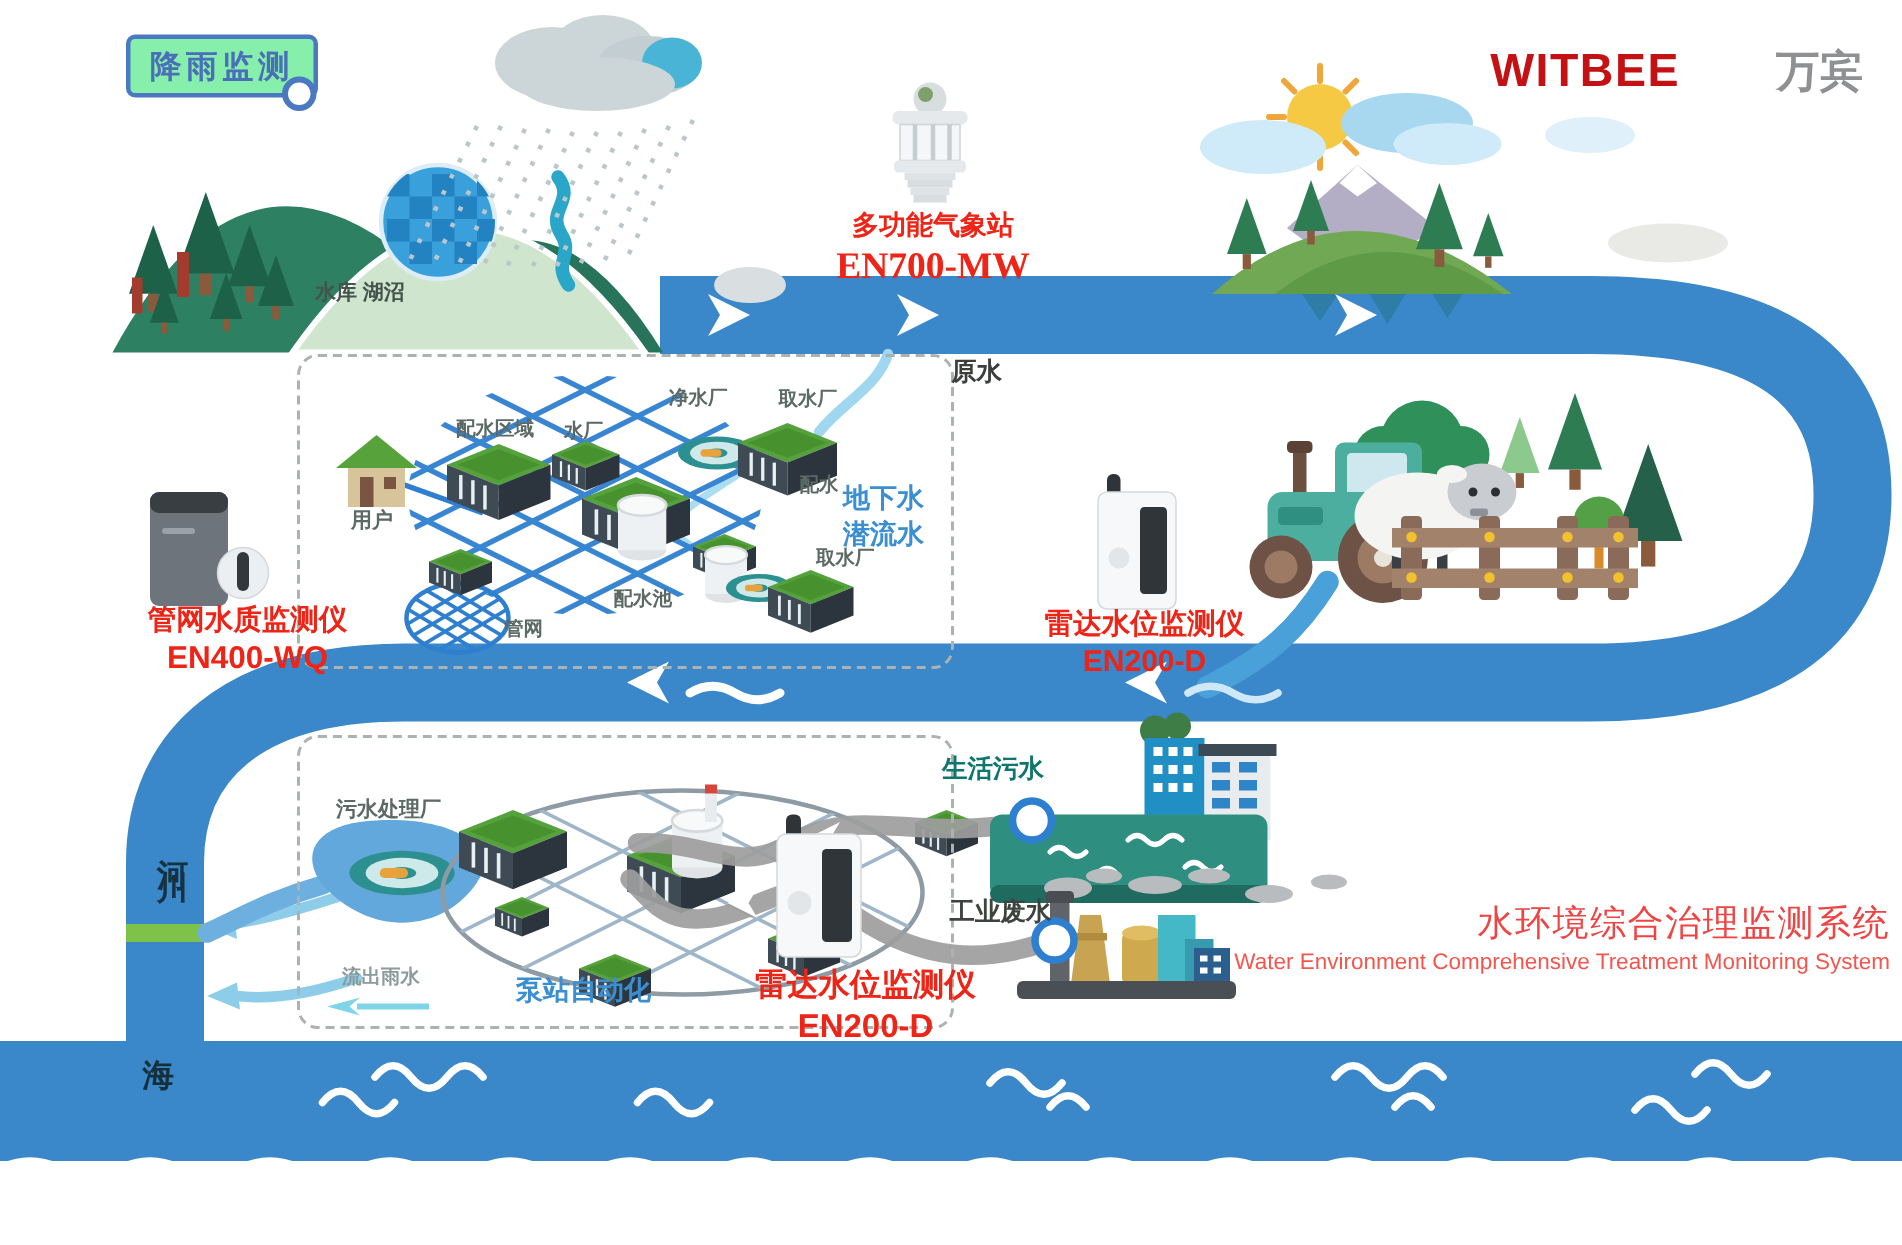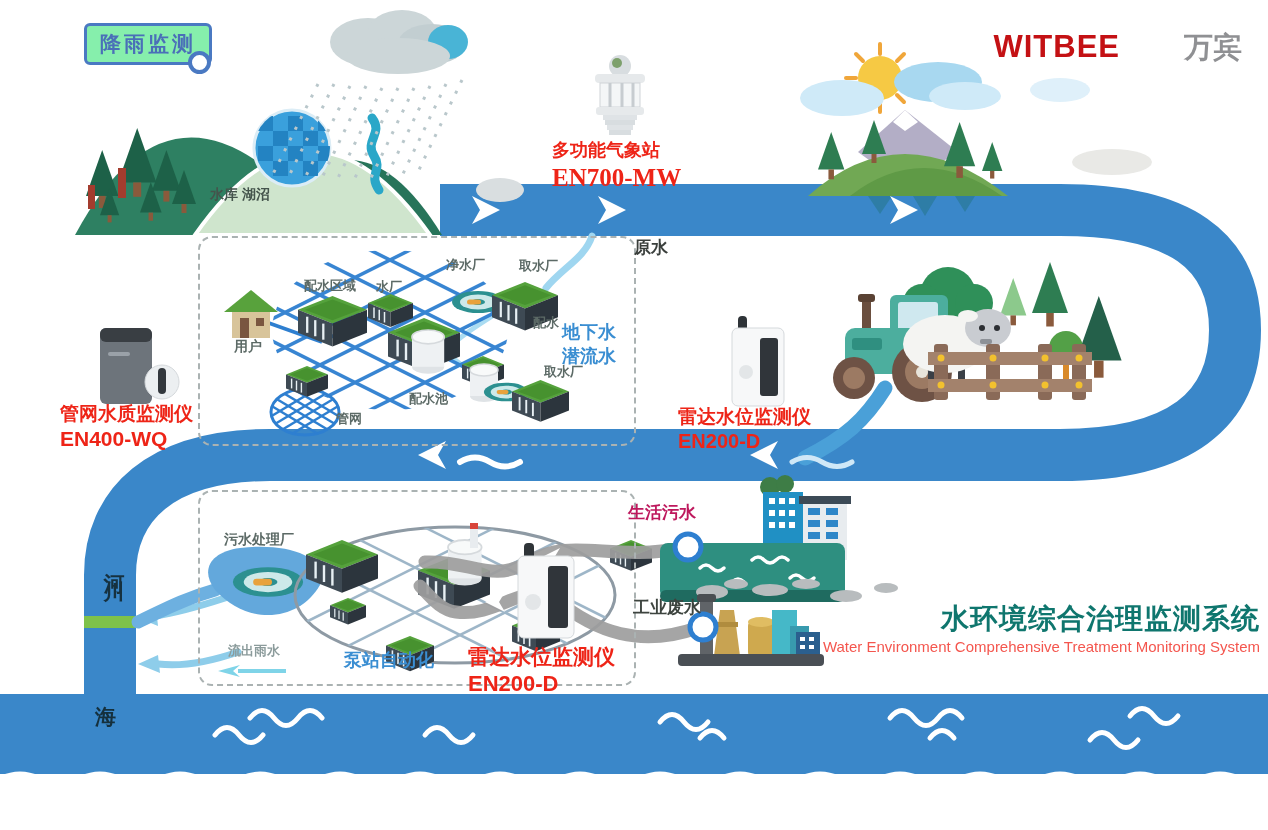--- a/index.html
+++ b/index.html
@@ -14,49 +14,49 @@
   .badge{left:84px;top:23px;padding:4px 13px;border:3px solid #4a79c2;border-radius:6px;
          color:#4a6fb8;font-size:21px;font-weight:700;letter-spacing:3px;background:#86efac;}
   .badge-dot{position:absolute;left:188px;top:51px;width:15px;height:15px;border:4px solid #4a79c2;
              border-radius:50%;background:#fff;z-index:4;}
   .reservoir{left:210px;top:186px;font-size:14px;font-weight:700;color:#44544c;}
   
   .logo{right:26px;top:28px;display:flex;align-items:baseline;gap:24px;}
   .logo-en{font-size:31px;font-weight:900;color:#c41114;letter-spacing:1px;}
   .logo-cn{font-size:29px;font-weight:700;color:#8f9093;margin-left:40px;}
   
-  .devlbl{color:#ee2417;text-align:left;font-weight:700;line-height:1.25;}
+  .devlbl{color:#ee2417;text-align:center;font-weight:700;line-height:1.25;}
   .ws-lbl{left:552px;top:139px;width:140px;font-size:18px;}
   .ws-lbl .model{font-size:25px;font-family:Liberation Serif, serif;}
   .wq-lbl{left:60px;top:402px;width:210px;font-size:19px;}
   .wq-lbl .model{font-size:21px;}
   .r1-lbl{left:678px;top:405px;width:170px;font-size:19px;}
   .r1-lbl .model{font-size:20px;}
   .r2-lbl{left:468px;top:644px;width:218px;font-size:21px;}
   .r2-lbl .model{font-size:22px;}
   
   .map{font-size:13px;font-weight:600;color:#5c6a66;}
   .raw{left:634px;top:236px;font-size:17px;font-weight:700;color:#3a3f3c;}
   .gw{left:562px;top:320px;font-size:18px;font-weight:800;color:#3a8ed2;line-height:1.35;white-space:pre-line;}
   .l-area{left:304px;top:277px;} .l-plant{left:376px;top:278px;}
   .l-pure{left:446px;top:256px;} .l-intake1{left:519px;top:257px;}
   .l-deliv{left:533px;top:314px;} .l-user{left:234px;top:338px;font-size:14px;}
   .l-pipe{left:336px;top:410px;} .l-pool{left:409px;top:390px;}
   .l-intake2{left:544px;top:363px;}
   .l-sew{left:224px;top:531px;font-size:14px;}
   .l-out{left:228px;top:642px;color:#8b9b9b;}
   .l-pump{left:316px;top:648px;font-size:18px;font-weight:800;color:#3a8ed2;margin-left:28px;}
-  .l-dom{left:628px;top:501px;font-size:17px;font-weight:700;color:#be185d;}
+  .l-dom{left:628px;top:501px;font-size:17px;font-weight:700;color:#0f766e;}
   .l-ind{left:633px;top:596px;font-size:17px;font-weight:700;color:#3d443f;}
   .l-river{left:100px;top:556px;writing-mode:vertical-rl;text-orientation:upright;
            font-size:21px;font-weight:700;color:#16313f;letter-spacing:8px;}
   .l-sea{left:95px;top:703px;font-size:21px;font-weight:700;color:#15303d;}
   
   .title{right:8px;top:602px;text-align:right;line-height:1.2;}
-  .title .cn{font-size:28px;font-weight:700;color:#0f766e;letter-spacing:1px;}
+  .title .cn{font-size:24px;font-weight:400;color:#ef4444;letter-spacing:1px;}
   .title .en{font-size:15px;font-weight:500;color:#f4564e;margin-top:2px;}
 </style>
 </head>
 <body>
 
 <div class="stage">
 
 <svg width="1268" height="830" viewBox="0 0 1268 830">
   <defs>
     <g id="plant">

